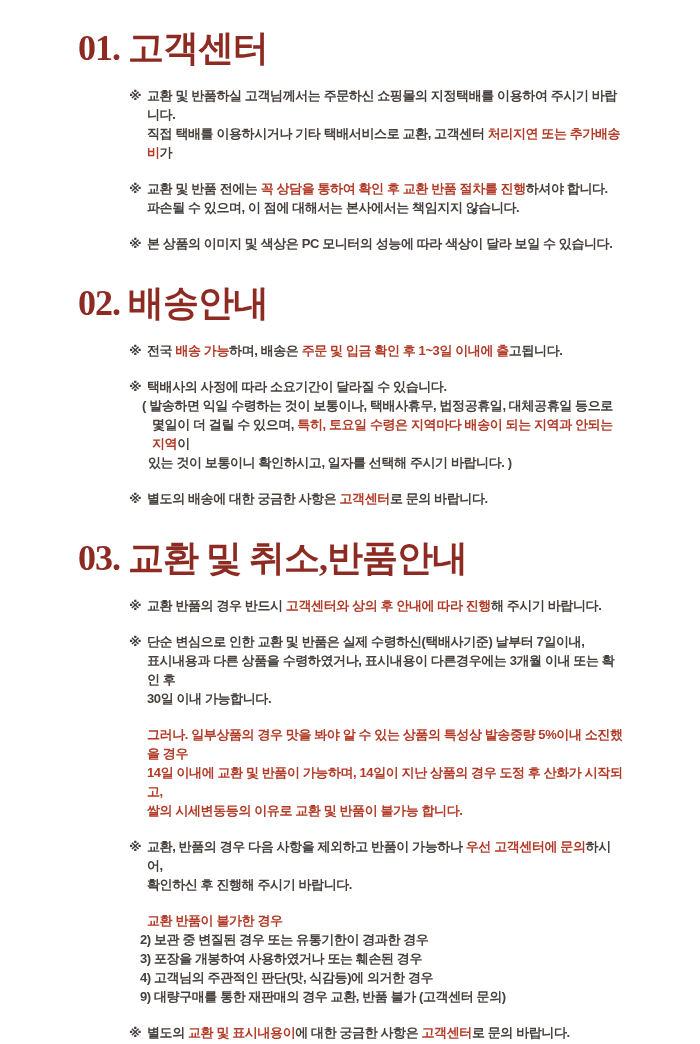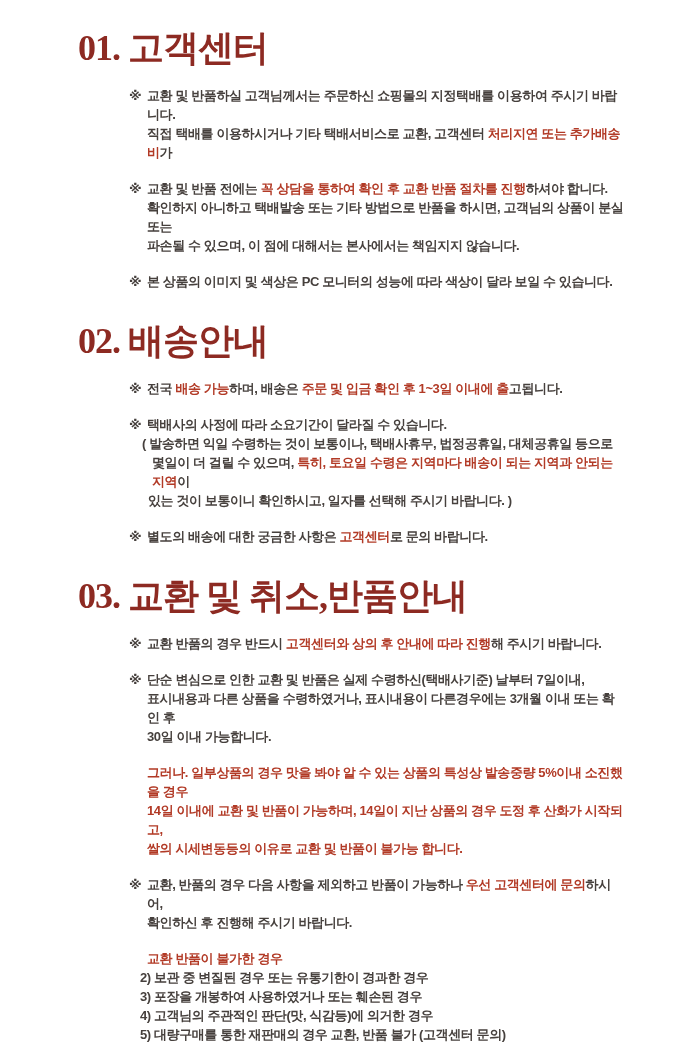--- a/index.html
+++ b/index.html
@@ -33,21 +33,20 @@
       <div class="sec">
         <div class="sec-heading"><span>01.</span> <span>고객센터</span></div>
         <div class="block bullet">
           <span class="marker">※</span>
           <div class="line"><span>교환 및 반품하실 고객님께서는 주문하신 쇼핑몰의 지정택배를 이용하여 주시기 바랍니다.</span></div>
           <div class="line"><span>직접 택배를 이용하시거나 기타 택배서비스로 교환, 고객센터 </span><span class="em">처리지연 또는 추가배송비</span><span>가</span></div>
         </div>
         <div class="block bullet">
           <span class="marker">※</span>
           <div class="line"><span>교환 및 반품 전에는 </span><span class="em">꼭 상담을 통하여 확인 후 교환 반품 절차를 진행</span><span>하셔야 합니다.</span></div>
-          <div class="line"><span>확인하지 아니하고 택배발송 또는 기타 방법으로 반품을 하시면, 고객님의 상품이 분실 또는</span></div>
           <div class="line"><span>파손될 수 있으며, 이 점에 대해서는 본사에서는 책임지지 않습니다.</span></div>
         </div>
         <div class="block bullet">
           <span class="marker">※</span>
           <div class="line"><span>본 상품의 이미지 및 색상은 PC 모니터의 성능에 따라 색상이 달라 보일 수 있습니다.</span></div>
         </div>
       </div>
       <div class="sec">
         <div class="sec-heading"><span>02.</span> <span>배송안내</span></div>
         <div class="block bullet">
@@ -86,21 +85,21 @@
         <div class="block bullet">
           <span class="marker">※</span>
           <div class="line"><span>교환, 반품의 경우 다음 사항을 제외하고 반품이 가능하나 </span><span class="em">우선 고객센터에 문의</span><span>하시어,</span></div>
           <div class="line"><span>확인하신 후 진행해 주시기 바랍니다.</span></div>
         </div>
         <div class="block group">
           <div class="line subhead"><span>교환 반품이 불가한 경우</span></div>
           <div class="line" style="margin-left: -7px;"><span>2) 보관 중 변질된 경우 또는 유통기한이 경과한 경우</span></div>
           <div class="line" style="margin-left: -7px;"><span>3) 포장을 개봉하여 사용하였거나 또는 훼손된 경우</span></div>
           <div class="line" style="margin-left: -7px;"><span>4) 고객님의 주관적인 판단(맛, 식감등)에 의거한 경우</span></div>
-          <div class="line" style="margin-left: -7px;"><span>5) 대량구매를 통한 재판매의 경우 교환, 반품 불가 (고객센터 문의)</span></div>
+          <div class="line" style="margin-left: -7px;"><span>9) 대량구매를 통한 재판매의 경우 교환, 반품 불가 (고객센터 문의)</span></div>
         </div>
         <div class="block bullet">
           <span class="marker">※</span>
           <div class="line"><span>별도의 </span><span class="em">교환 및 표시내용이</span><span>에 대한 궁금한 사항은 </span><span class="em">고객센터</span><span>로 문의 바랍니다.</span></div>
         </div>
       </div>
     </div>
 </div>
 
 </body></html>

